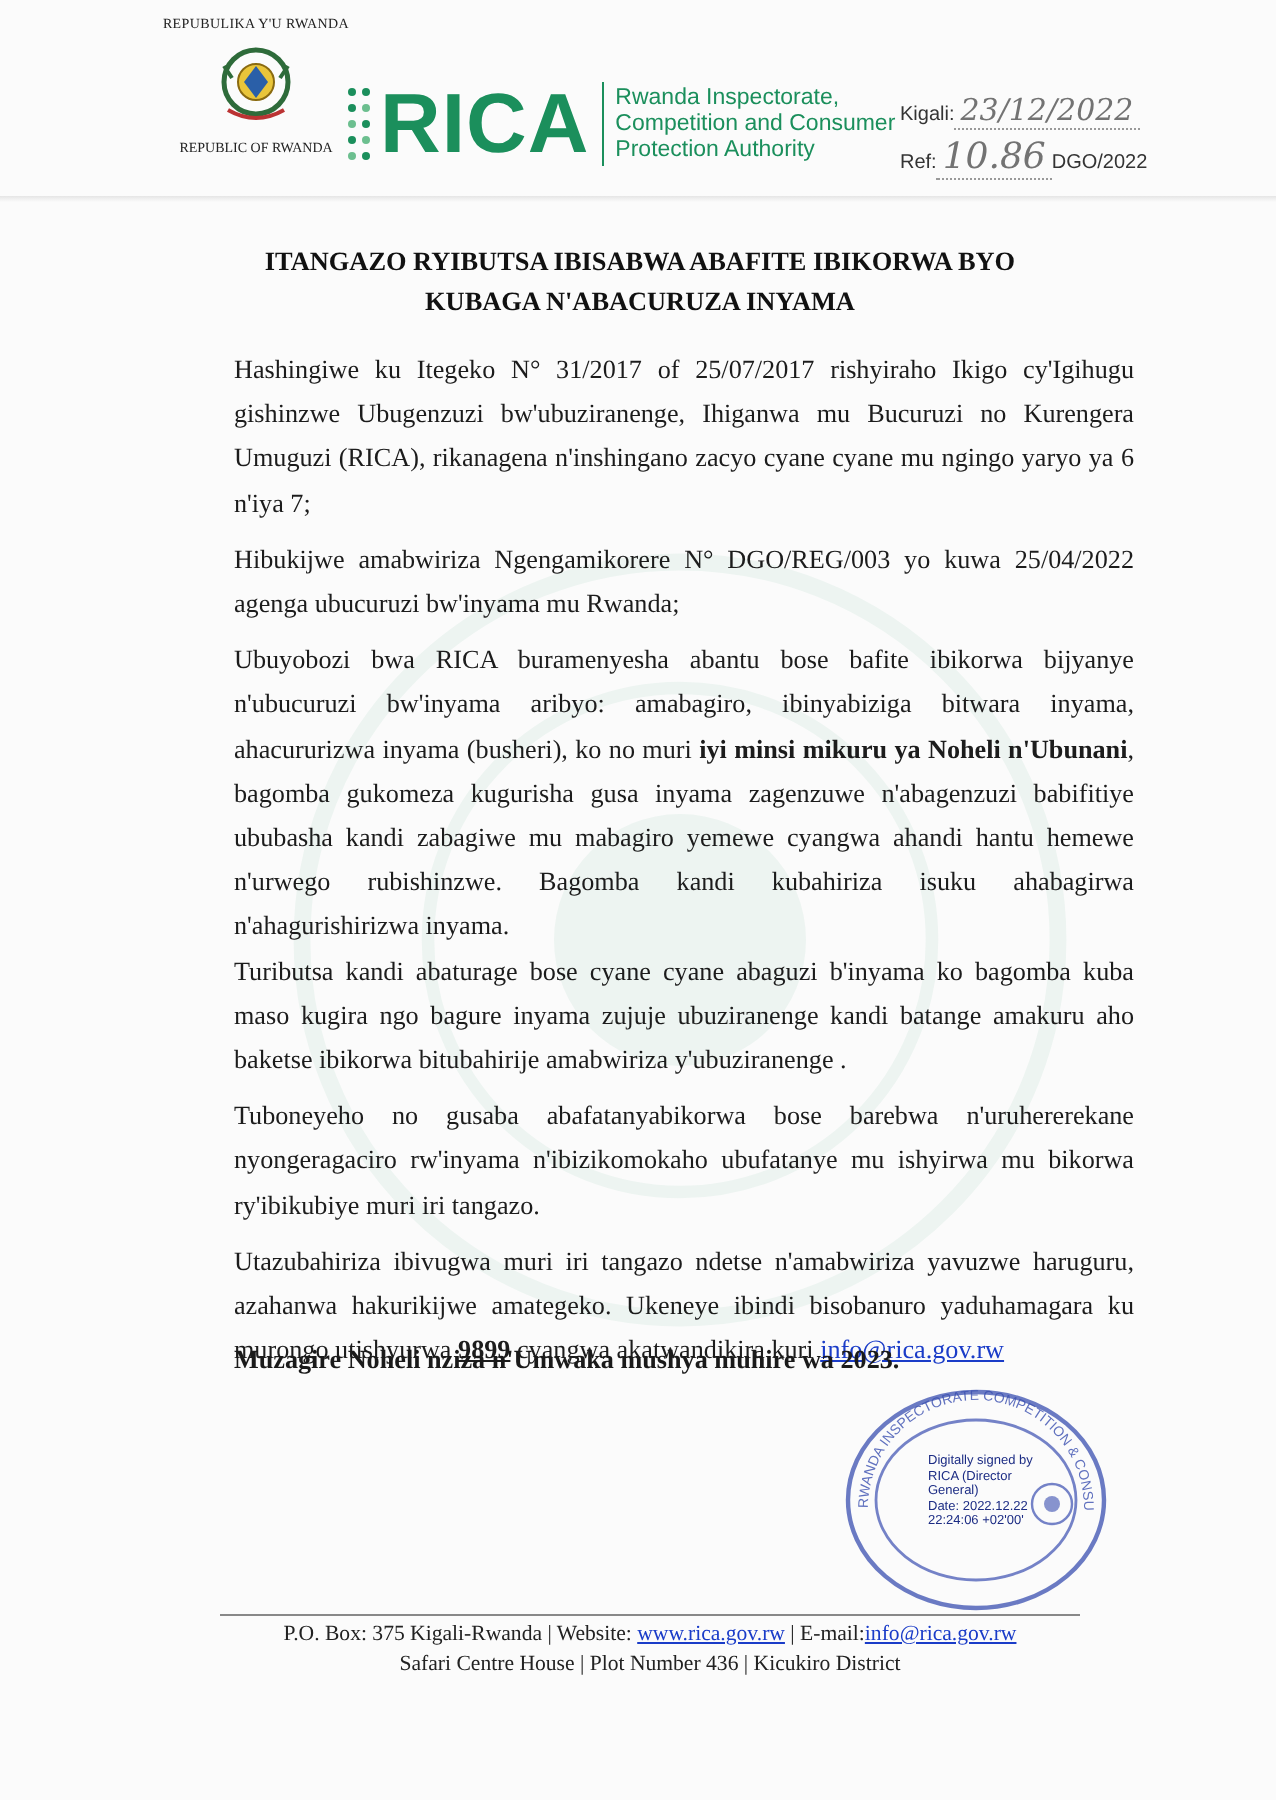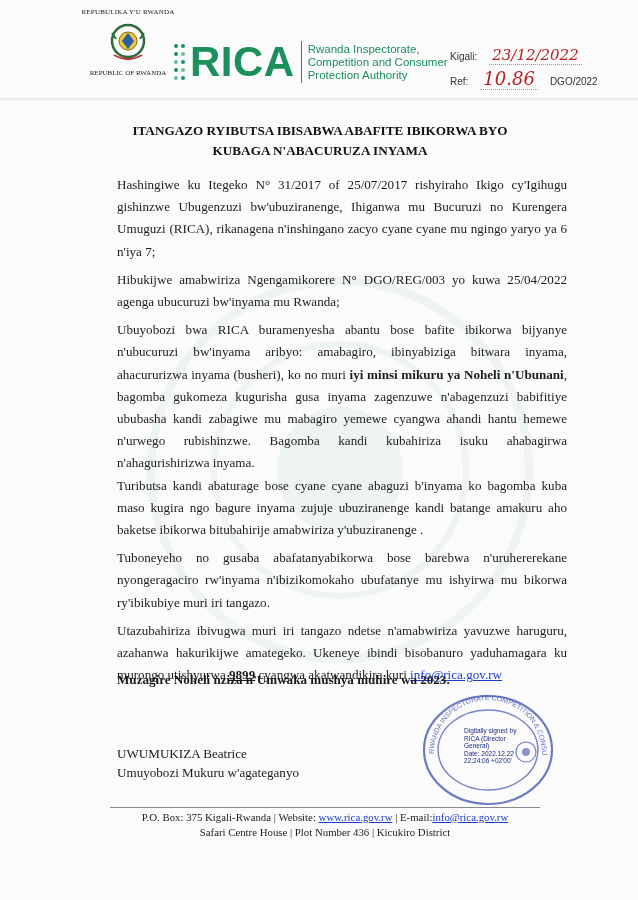--- a/index.html
+++ b/index.html
@@ -18,22 +18,22 @@
   .coat .emblem { width: 40px; height: 44px; margin: 3px auto 2px; }
   .coat .rep-bottom { font-size: 7px; color: #222; }
 
   .rica-logo { position: absolute; left: 172px; top: 40px; display: flex; align-items: center; }
   .rica-mark { width: 16px; height: 44px; margin-right: 2px; }
   .rica-word { font-family: "Liberation Sans", sans-serif; font-weight: bold; font-size: 42px; color: #1b8f5c; letter-spacing: 0.5px; line-height: 44px; }
   .rica-sep { width: 1px; height: 42px; background: #1b8f5c; margin: 0 6px; }
   .rica-full { font-family: "Liberation Sans", sans-serif; font-size: 11.5px; color: #1b8f5c; line-height: 13px; }
 
   .refblock { position: absolute; left: 450px; top: 46px; font-family: "Liberation Sans", sans-serif; font-size: 10px; color: #333; }
-  .refblock .row { display: flex; align-items: baseline; height: 22px; gap: 12px; }
-  .refblock .hand { font-family: "DejaVu Serif", serif; font-style: italic; color: #b91c1c; font-size: 15px; border-bottom: 1px dotted #999; padding: 0 3px; }
+  .refblock .row { display: flex; align-items: baseline; height: 22px; }
+  .refblock .hand { font-family: "DejaVu Serif", serif; font-style: italic; color: #737373; font-size: 15px; border-bottom: 1px dotted #999; padding: 0 3px; }
   .refblock .hand.small { font-size: 18px; }
   .header-rule { position: absolute; left: 0; top: 98px; width: 638px; height: 3px; background: linear-gradient(to bottom, #e5e5e5, transparent); }
 
   
   .title { position: absolute; left: 80px; top: 121px; width: 480px; text-align: center; font-weight: bold; font-size: 13.2px; line-height: 20px; color: #111; }
 
   
   .body { position: absolute; left: 117px; top: 174px; width: 450px; font-size: 13.1px; line-height: 22.2px; text-align: justify; color: #1c1c1c; }
   .body p { margin-bottom: 6px; }
   .body p.tight { margin-bottom: 0; }
@@ -121,24 +121,20 @@
   <div class="body">
     <p>Hashingiwe ku Itegeko N° 31/2017 of 25/07/2017 rishyiraho Ikigo cy'Igihugu gishinzwe Ubugenzuzi bw'ubuziranenge, Ihiganwa mu Bucuruzi no Kurengera Umuguzi (RICA), rikanagena n'inshingano zacyo cyane cyane mu ngingo yaryo ya 6 n'iya 7;</p>
     <p>Hibukijwe amabwiriza Ngengamikorere N° DGO/REG/003 yo kuwa 25/04/2022 agenga ubucuruzi bw'inyama mu Rwanda;</p>
     <p class="tight"><span>Ubuyobozi bwa RICA buramenyesha abantu bose bafite ibikorwa bijyanye n'ubucuruzi bw'inyama aribyo: amabagiro, ibinyabiziga bitwara inyama, ahacururizwa inyama (busheri), ko no muri </span><span class="bold">iyi minsi mikuru ya Noheli n'Ubunani</span><span>, bagomba gukomeza kugurisha gusa inyama zagenzuwe n'abagenzuzi babifitiye ububasha kandi zabagiwe mu mabagiro yemewe cyangwa ahandi hantu hemewe n'urwego rubishinzwe. Bagomba kandi kubahiriza isuku ahabagirwa n'ahagurishirizwa inyama.</span></p>
     <p>Tuributsa kandi abaturage bose cyane cyane abaguzi b'inyama ko bagomba kuba maso kugira ngo bagure inyama zujuje ubuziranenge kandi batange amakuru aho baketse ibikorwa bitubahirije amabwiriza y'ubuziranenge .</p>
     <p>Tuboneyeho no gusaba abafatanyabikorwa bose barebwa n'uruhererekane nyongeragaciro rw'inyama n'ibizikomokaho ubufatanye mu ishyirwa mu bikorwa ry'ibikubiye muri iri tangazo.</p>
     <p><span>Utazubahiriza ibivugwa muri iri tangazo ndetse n'amabwiriza yavuzwe haruguru, azahanwa hakurikijwe amategeko. Ukeneye ibindi bisobanuro yaduhamagara ku murongo utishyurwa </span><span class="uline">9899</span><span> cyangwa akatwandikira kuri </span><span class="link">info@rica.gov.rw</span></p>
   </div>
 
   <div class="greeting">Muzagire Noheli nziza n'Umwaka mushya muhire wa 2023.</div>
-  <div class="signer">
-    <div>UWUMUKIZA Beatrice</div>
-    <div>Umuyobozi Mukuru w'agateganyo</div>
-  </div>
 
   <svg class="stamp" viewBox="0 0 148 122">
     <defs>
       <path id="ringpath" d="M20 70 A54 54 0 1 1 128 70"></path>
     </defs>
     <ellipse cx="74" cy="66" rx="64" ry="54" fill="none" stroke="#3a4fb0" stroke-width="2.2" opacity="0.75"></ellipse>
     <ellipse cx="74" cy="66" rx="50" ry="40" fill="none" stroke="#3a4fb0" stroke-width="1.4" opacity="0.7"></ellipse>
     <text font-family="Liberation Sans, sans-serif" font-size="7" fill="#3a4fb0" opacity="0.8">
       <textPath href="#ringpath">RWANDA INSPECTORATE COMPETITION &amp; CONSUMER PROTECTION AUTHORITY</textPath>
     </text>

